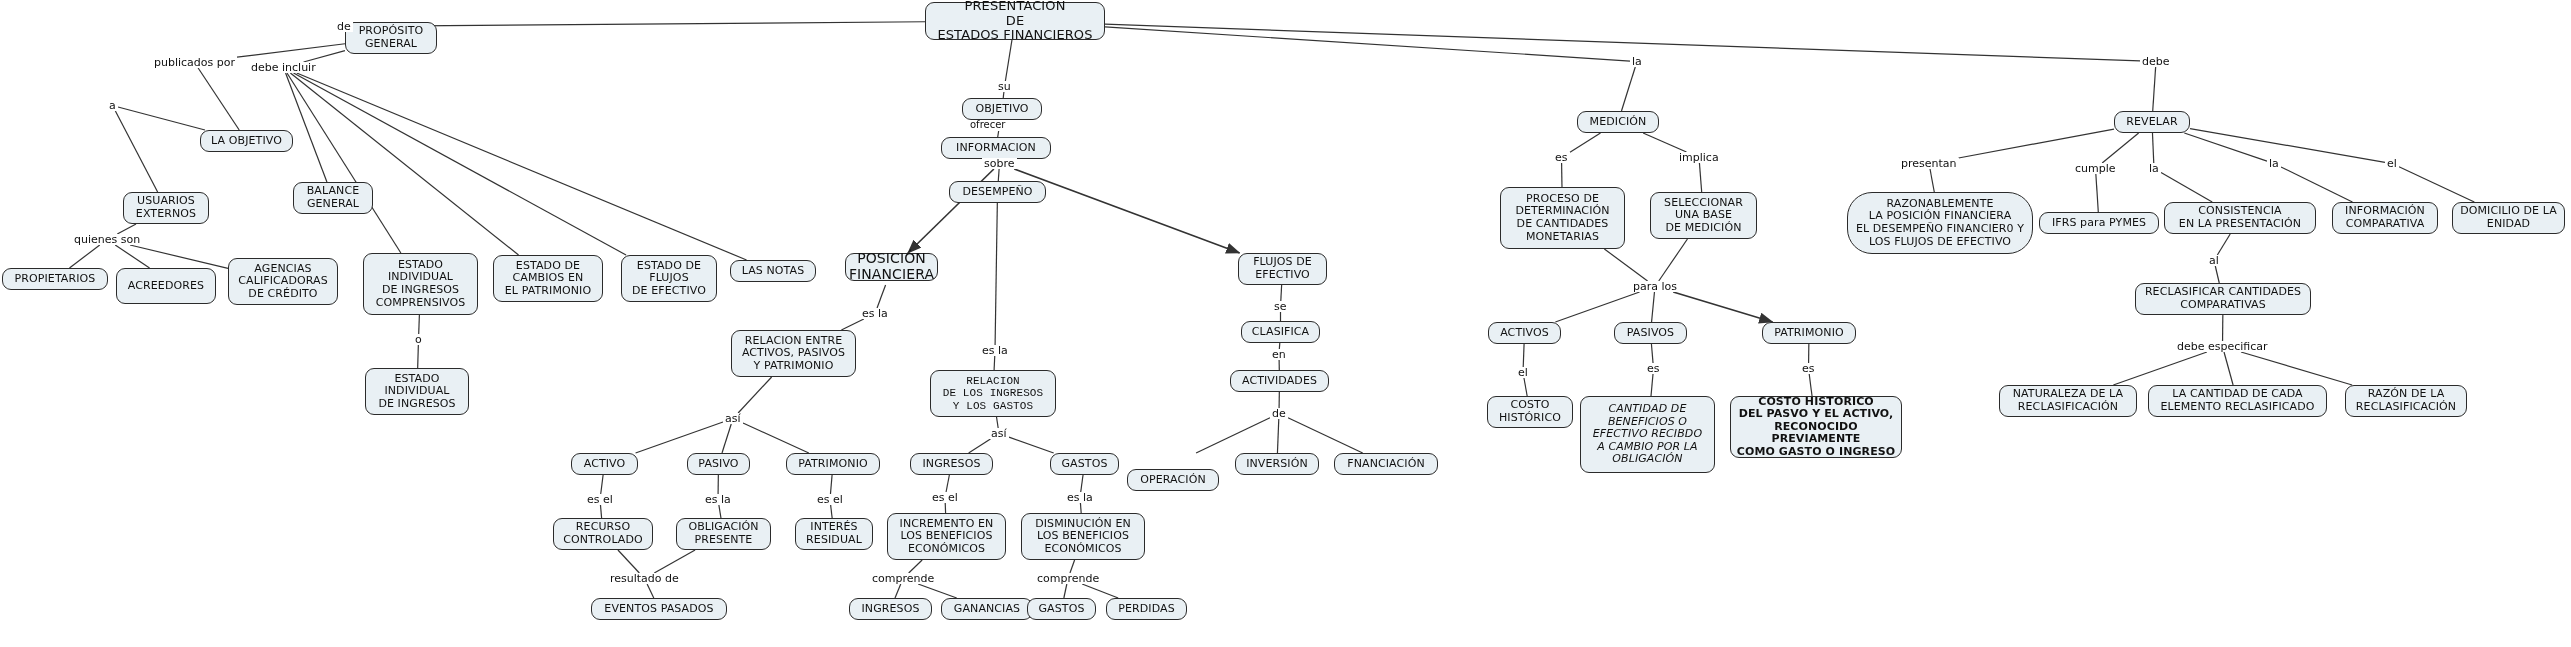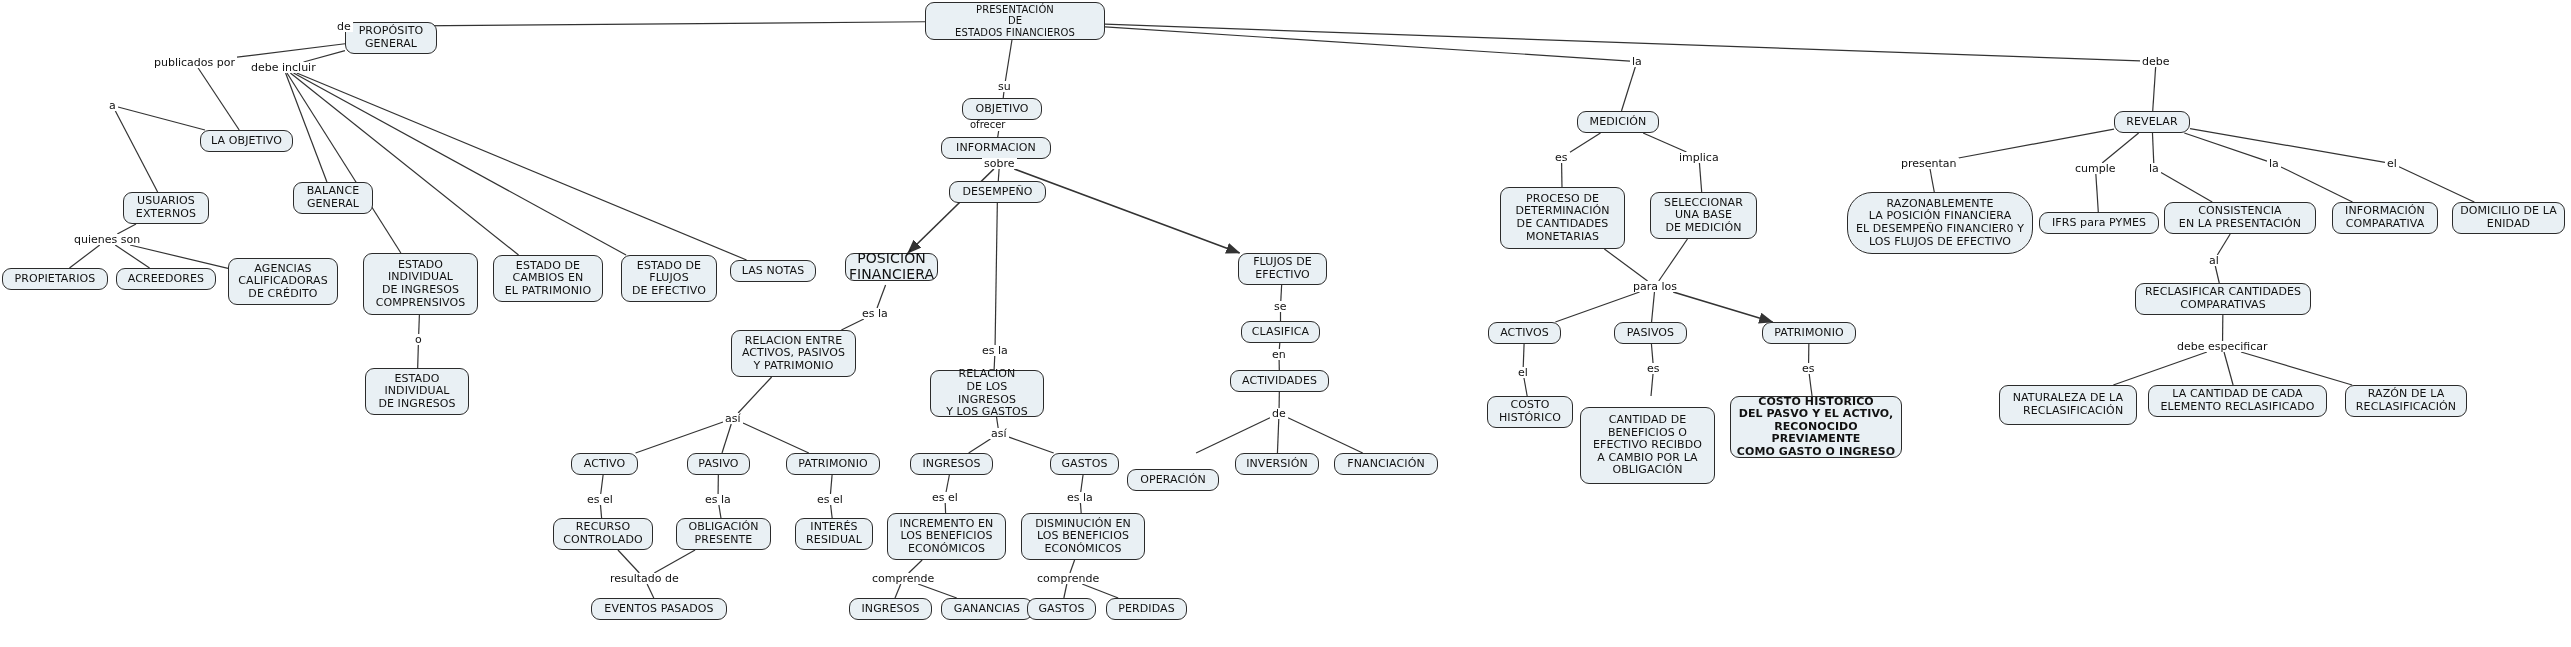--- a/index.html
+++ b/index.html
@@ -156,30 +156,30 @@
         <line x1="2399" y1="166.77467811158797" x2="2474.298165137615" y2="202" stroke="#333333" stroke-width="1.2"></line>
         <line x1="2230.211764705882" y1="234" x2="2217.364705882353" y2="255" stroke="#333333" stroke-width="1.2"></line>
         <line x1="2215.285714285714" y1="266" x2="2219.2597402597403" y2="283" stroke="#333333" stroke-width="1.2"></line>
         <line x1="2222.8315789473686" y1="315" x2="2222.557894736842" y2="341" stroke="#333333" stroke-width="1.2"></line>
         <line x1="2206.908256880734" y1="352" x2="2113.3577981651374" y2="385" stroke="#333333" stroke-width="1.2"></line>
         <line x1="2224.0137614678897" y1="352" x2="2233.0963302752293" y2="385" stroke="#333333" stroke-width="1.2"></line>
         <line x1="2241.0183486238534" y1="352" x2="2352.1284403669724" y2="385" stroke="#333333" stroke-width="1.2"></line>
       </g>
   </svg>
   <div id="node-layer">
-      <div class="node" style="left: 925px; top: 2px; width: 180px; height: 38px; font-size: 10px;">PRESENTACIÓN
+      <div class="node" style="left: 925px; top: 2px; width: 180px; height: 38px; font-size: 13px;">PRESENTACIÓN
 DE
 ESTADOS FINANCIEROS</div>
       <div class="node" style="left: 345px; top: 22px; width: 92px; height: 32px; font-size: 11px;">PROPÓSITO
 GENERAL</div>
       <div class="node" style="left: 200px; top: 130px; width: 93px; height: 22px; font-size: 11px;">LA OBJETIVO</div>
       <div class="node" style="left: 123px; top: 192px; width: 86px; height: 32px; font-size: 11px;">USUARIOS
 EXTERNOS</div>
       <div class="node" style="left: 2px; top: 268px; width: 106px; height: 22px; font-size: 11px;">PROPIETARIOS</div>
-      <div class="node" style="left: 116px; top: 268px; width: 100px; height: 22px; font-size: 11px;">ACREEDORES</div>
+      <div class="node" style="left: 116px; top: 268px; width: 100px; height: 36px; font-size: 11px;">ACREEDORES</div>
       <div class="node" style="left: 228px; top: 258px; width: 110px; height: 47px; font-size: 11px;">AGENCIAS
 CALIFICADORAS
 DE CRÉDITO</div>
       <div class="node" style="left: 293px; top: 182px; width: 80px; height: 32px; font-size: 11px;">BALANCE
 GENERAL</div>
       <div class="node" style="left: 363px; top: 253px; width: 115px; height: 62px; font-size: 11px;">ESTADO
 INDIVIDUAL
 DE INGRESOS
 COMPRENSIVOS</div>
       <div class="node" style="left: 365px; top: 368px; width: 104px; height: 47px; font-size: 11px;">ESTADO
@@ -193,21 +193,21 @@
 DE EFECTIVO</div>
       <div class="node" style="left: 730px; top: 260px; width: 86px; height: 22px; font-size: 11px;">LAS NOTAS</div>
       <div class="node" style="left: 962px; top: 98px; width: 80px; height: 22px; font-size: 11px;">OBJETIVO</div>
       <div class="node" style="left: 941px; top: 137px; width: 110px; height: 22px; font-size: 11px;">INFORMACION</div>
       <div class="node" style="left: 845px; top: 253px; width: 93px; height: 28px; font-size: 14px;">POSICIÓN
 FINANCIERA</div>
       <div class="node" style="left: 949px; top: 181px; width: 97px; height: 22px; font-size: 11px;">DESEMPEÑO</div>
       <div class="node" style="left: 731px; top: 330px; width: 125px; height: 47px; font-size: 11px;">RELACION ENTRE
 ACTIVOS, PASIVOS
 Y PATRIMONIO</div>
-      <div class="node" style="left: 930px; top: 370px; width: 114px; height: 47px; font-size: 11px;">RELACION
+      <div class="node" style="left: 930px; top: 370px; width: 126px; height: 47px; font-size: 11px; font-family: Liberation Mono, monospace;">RELACION
 DE LOS INGRESOS
 Y LOS GASTOS</div>
       <div class="node" style="left: 1238px; top: 253px; width: 89px; height: 32px; font-size: 11px;">FLUJOS DE
 EFECTIVO</div>
       <div class="node" style="left: 1241px; top: 321px; width: 79px; height: 22px; font-size: 11px;">CLASIFICA</div>
       <div class="node" style="left: 1230px; top: 370px; width: 99px; height: 22px; font-size: 11px;">ACTIVIDADES</div>
       <div class="node" style="left: 1127px; top: 453px; width: 92px; height: 22px; font-size: 11px; margin-top: 16px;">OPERACIÓN</div>
       <div class="node" style="left: 1235px; top: 453px; width: 84px; height: 22px; font-size: 11px;">INVERSIÓN</div>
       <div class="node" style="left: 1334px; top: 453px; width: 104px; height: 22px; font-size: 11px;">FNANCIACIÓN</div>
       <div class="node" style="left: 571px; top: 453px; width: 67px; height: 22px; font-size: 11px;">ACTIVO</div>
@@ -238,21 +238,21 @@
 DE CANTIDADES
 MONETARIAS</div>
       <div class="node" style="left: 1650px; top: 192px; width: 107px; height: 47px; font-size: 11px;">SELECCIONAR
 UNA BASE
 DE MEDICIÓN</div>
       <div class="node" style="left: 1488px; top: 322px; width: 73px; height: 22px; font-size: 11px;">ACTIVOS</div>
       <div class="node" style="left: 1614px; top: 322px; width: 73px; height: 22px; font-size: 11px;">PASIVOS</div>
       <div class="node" style="left: 1762px; top: 322px; width: 94px; height: 22px; font-size: 11px;">PATRIMONIO</div>
       <div class="node" style="left: 1487px; top: 396px; width: 86px; height: 32px; font-size: 11px;">COSTO
 HISTÓRICO</div>
-      <div class="node" style="left: 1580px; top: 407px; width: 135px; height: 77px; font-size: 11px;">CANTIDAD DE
+      <div class="node" style="left: 1580px; top: 396px; width: 135px; height: 77px; font-size: 11px; font-style: italic;">CANTIDAD DE
 BENEFICIOS O
 EFECTIVO RECIBDO
 A CAMBIO POR LA
 OBLIGACIÓN</div>
       <div class="node" style="left: 1730px; top: 396px; width: 172px; height: 62px; font-size: 11px; font-weight: bold;">COSTO HISTORICO
 DEL PASVO Y EL ACTIVO,
 RECONOCIDO PREVIAMENTE
 COMO GASTO O INGRESO</div>
       <div class="node" style="left: 2114px; top: 111px; width: 76px; height: 22px; font-size: 11px;">REVELAR</div>
       <div class="node" style="left: 1847px; top: 192px; width: 186px; height: 62px; font-size: 11px; border-radius: 25px;">RAZONABLEMENTE
@@ -261,21 +261,21 @@
 LOS FLUJOS DE EFECTIVO</div>
       <div class="node" style="left: 2039px; top: 212px; width: 120px; height: 22px; font-size: 11px;">IFRS para PYMES</div>
       <div class="node" style="left: 2164px; top: 202px; width: 152px; height: 32px; font-size: 11px;">CONSISTENCIA
 EN LA PRESENTACIÓN</div>
       <div class="node" style="left: 2332px; top: 202px; width: 106px; height: 32px; font-size: 11px;">INFORMACIÓN
 COMPARATIVA</div>
       <div class="node" style="left: 2452px; top: 202px; width: 113px; height: 32px; font-size: 11px;">DOMICILIO DE LA
 ENIDAD</div>
       <div class="node" style="left: 2135px; top: 283px; width: 176px; height: 32px; font-size: 11px;">RECLASIFICAR CANTIDADES
 COMPARATIVAS</div>
-      <div class="node" style="left: 1999px; top: 385px; width: 138px; height: 40px; font-size: 11px; text-align: right;">NATURALEZA DE LA
+      <div class="node" style="left: 1999px; top: 385px; width: 138px; height: 32px; font-size: 11px;">NATURALEZA DE LA
 RECLASIFICACIÓN</div>
       <div class="node" style="left: 2148px; top: 385px; width: 179px; height: 32px; font-size: 11px;">LA CANTIDAD DE CADA
 ELEMENTO RECLASIFICADO</div>
       <div class="node" style="left: 2345px; top: 385px; width: 122px; height: 32px; font-size: 11px;">RAZÓN DE LA
 RECLASIFICACIÓN</div>
     </div>
   <div id="label-layer">
       <div class="lbl" style="left: 335px; top: 21px; font-size: 11px;">de</div>
       <div class="lbl" style="left: 152px; top: 57px; font-size: 11px;">publicados por</div>
       <div class="lbl" style="left: 107px; top: 100px; font-size: 11px;">a</div>

